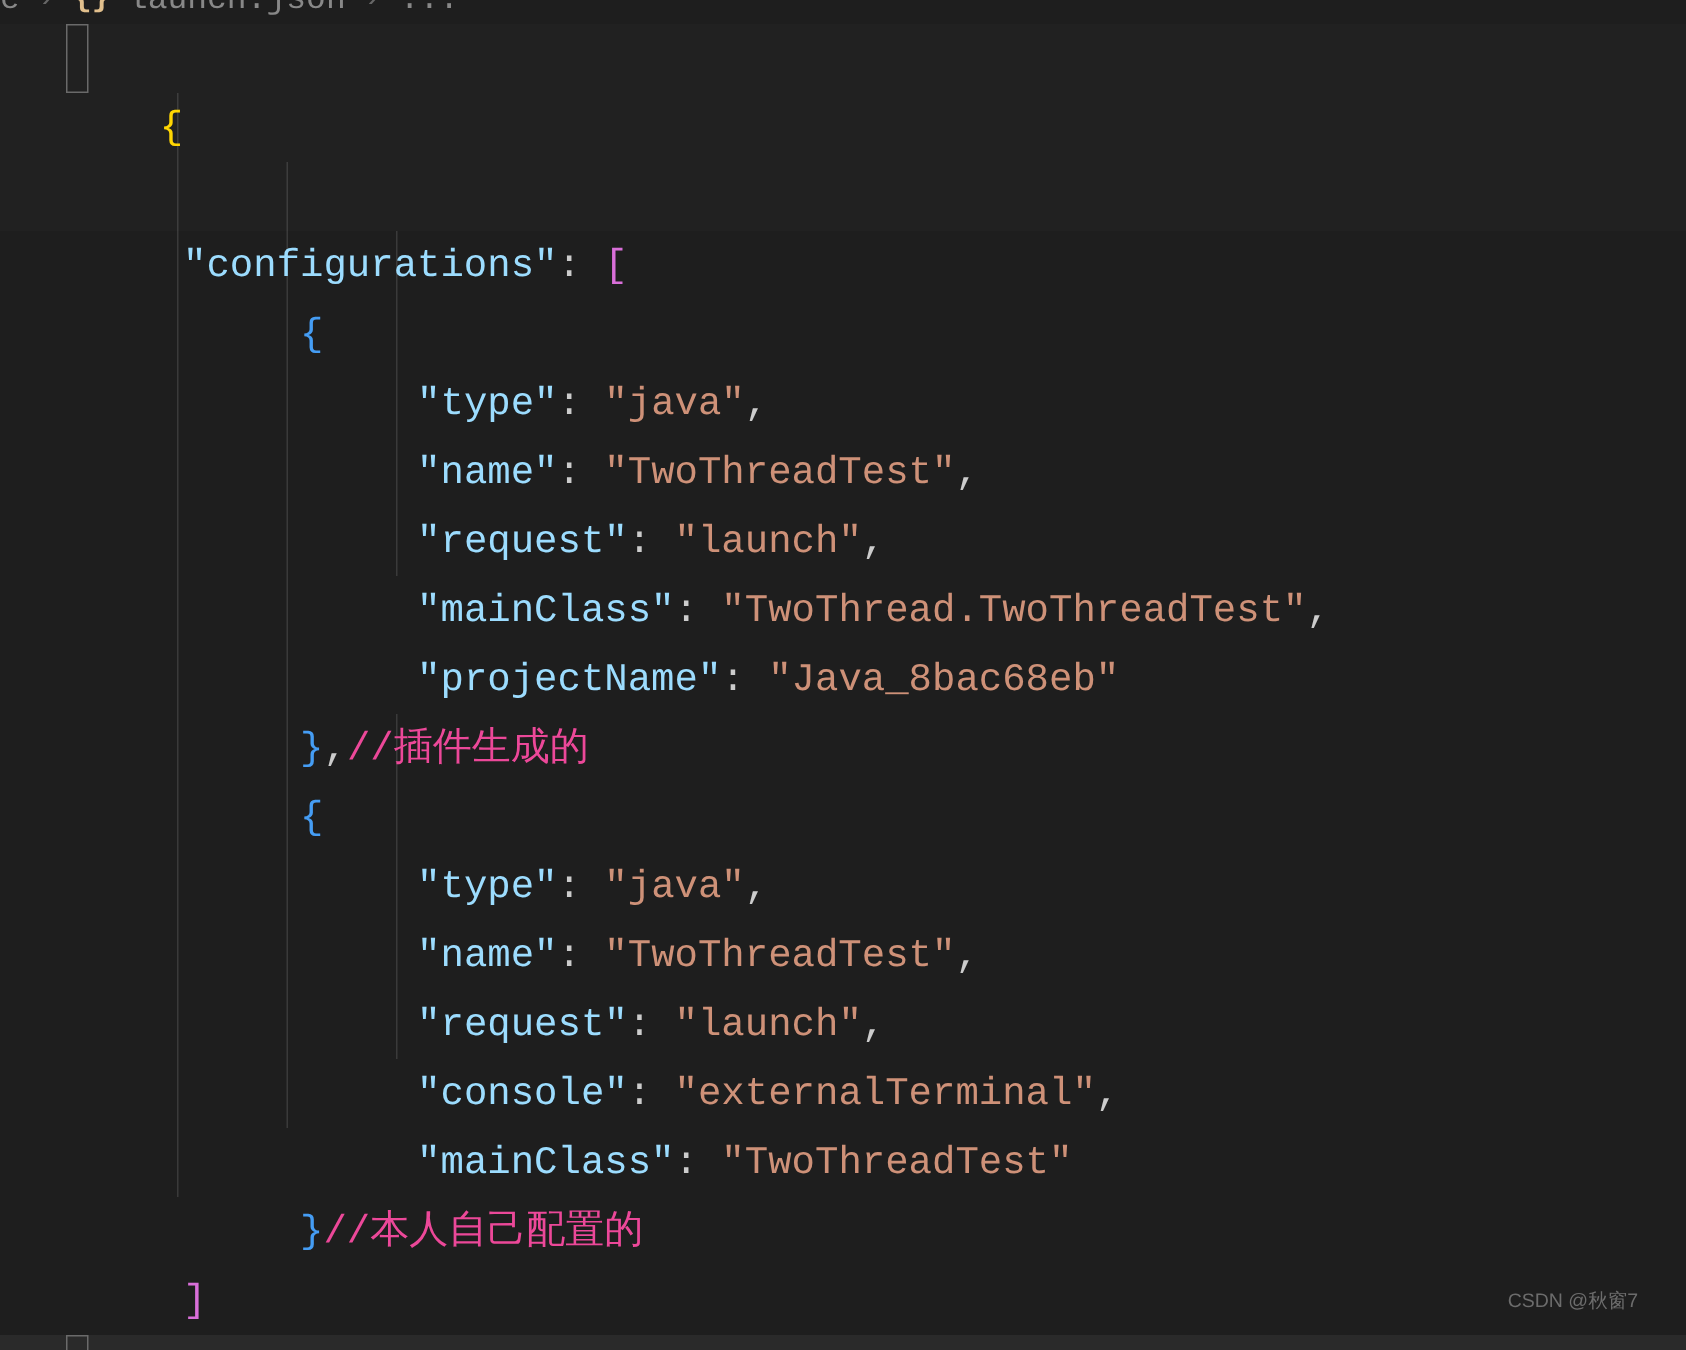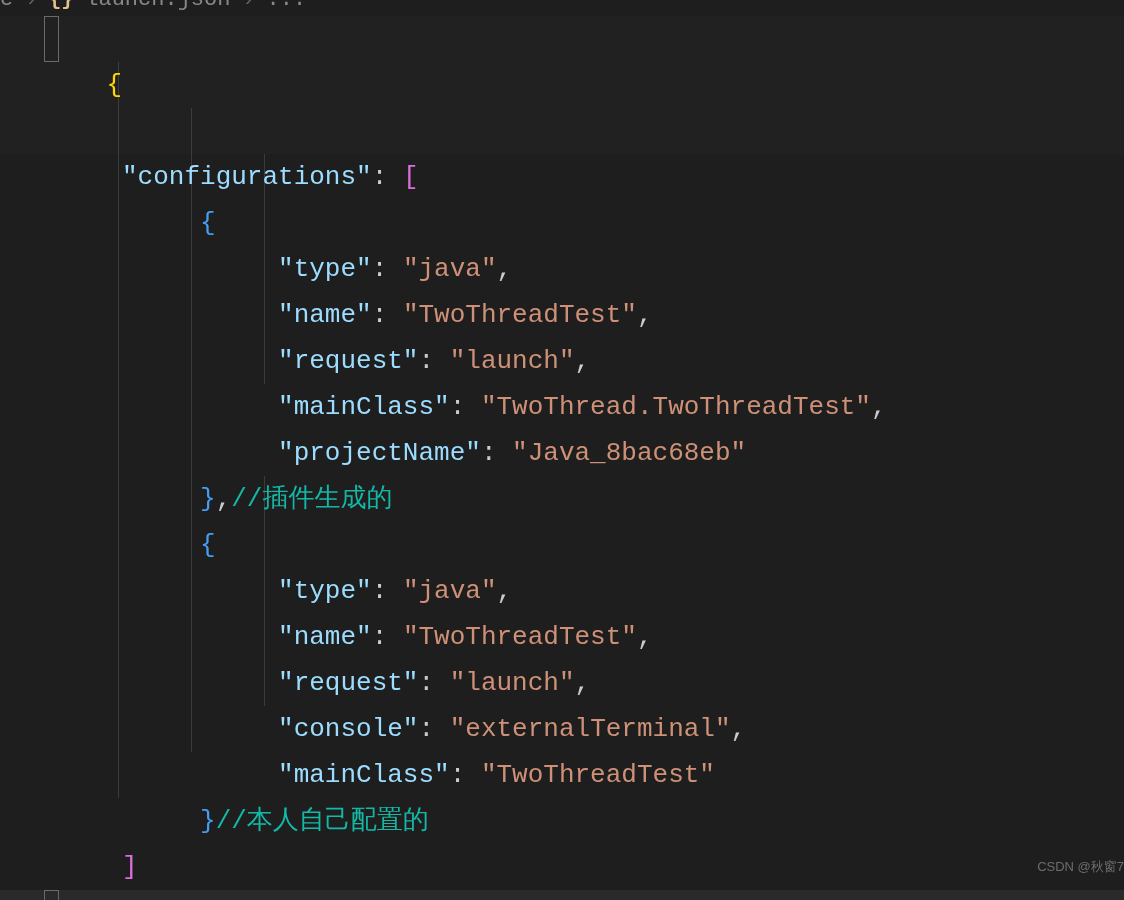--- a/index.html
+++ b/index.html
@@ -60,24 +60,24 @@
     position: absolute;
     width: 1px;
     background: #3a3a3a;
   }
   .tok-br-yellow { color: #ffd602; }
   .tok-br-purple { color: #d96fd9; }
   .tok-br-blue   { color: #459df4; }
   .tok-key   { color: #9cdcfe; }
   .tok-str   { color: #ce9178; }
   .tok-punc  { color: #cccccc; }
-  .tok-comm  { color: #14b8a6; }
+  .tok-comm  { color: #ec4899; }
   .watermark {
     position: absolute;
-    right: 0;
+    right: 32px;
     bottom: 10px;
     font-size: 13px;
     color: #6c6c6c;
     font-family: sans-serif;
   }
 </style>
 </head>
 <body>
 
 <div class="breadcrumb">

